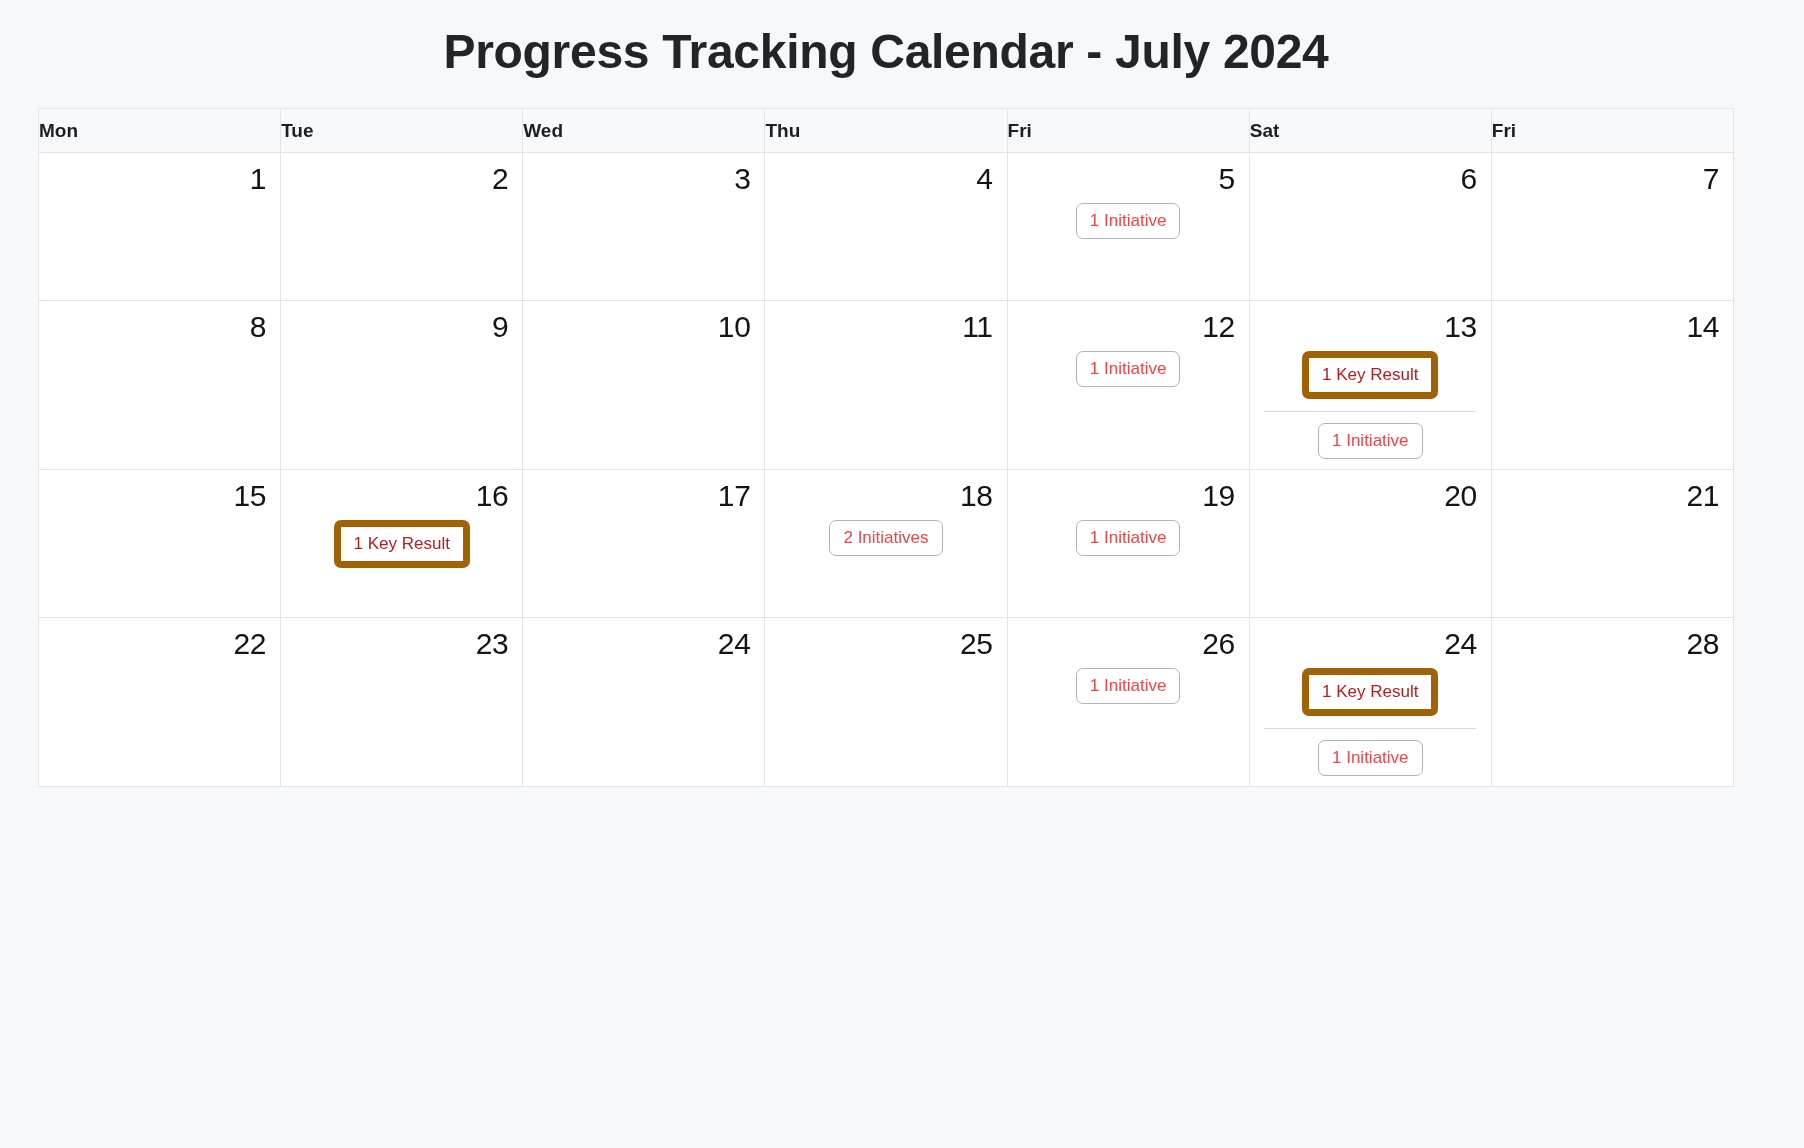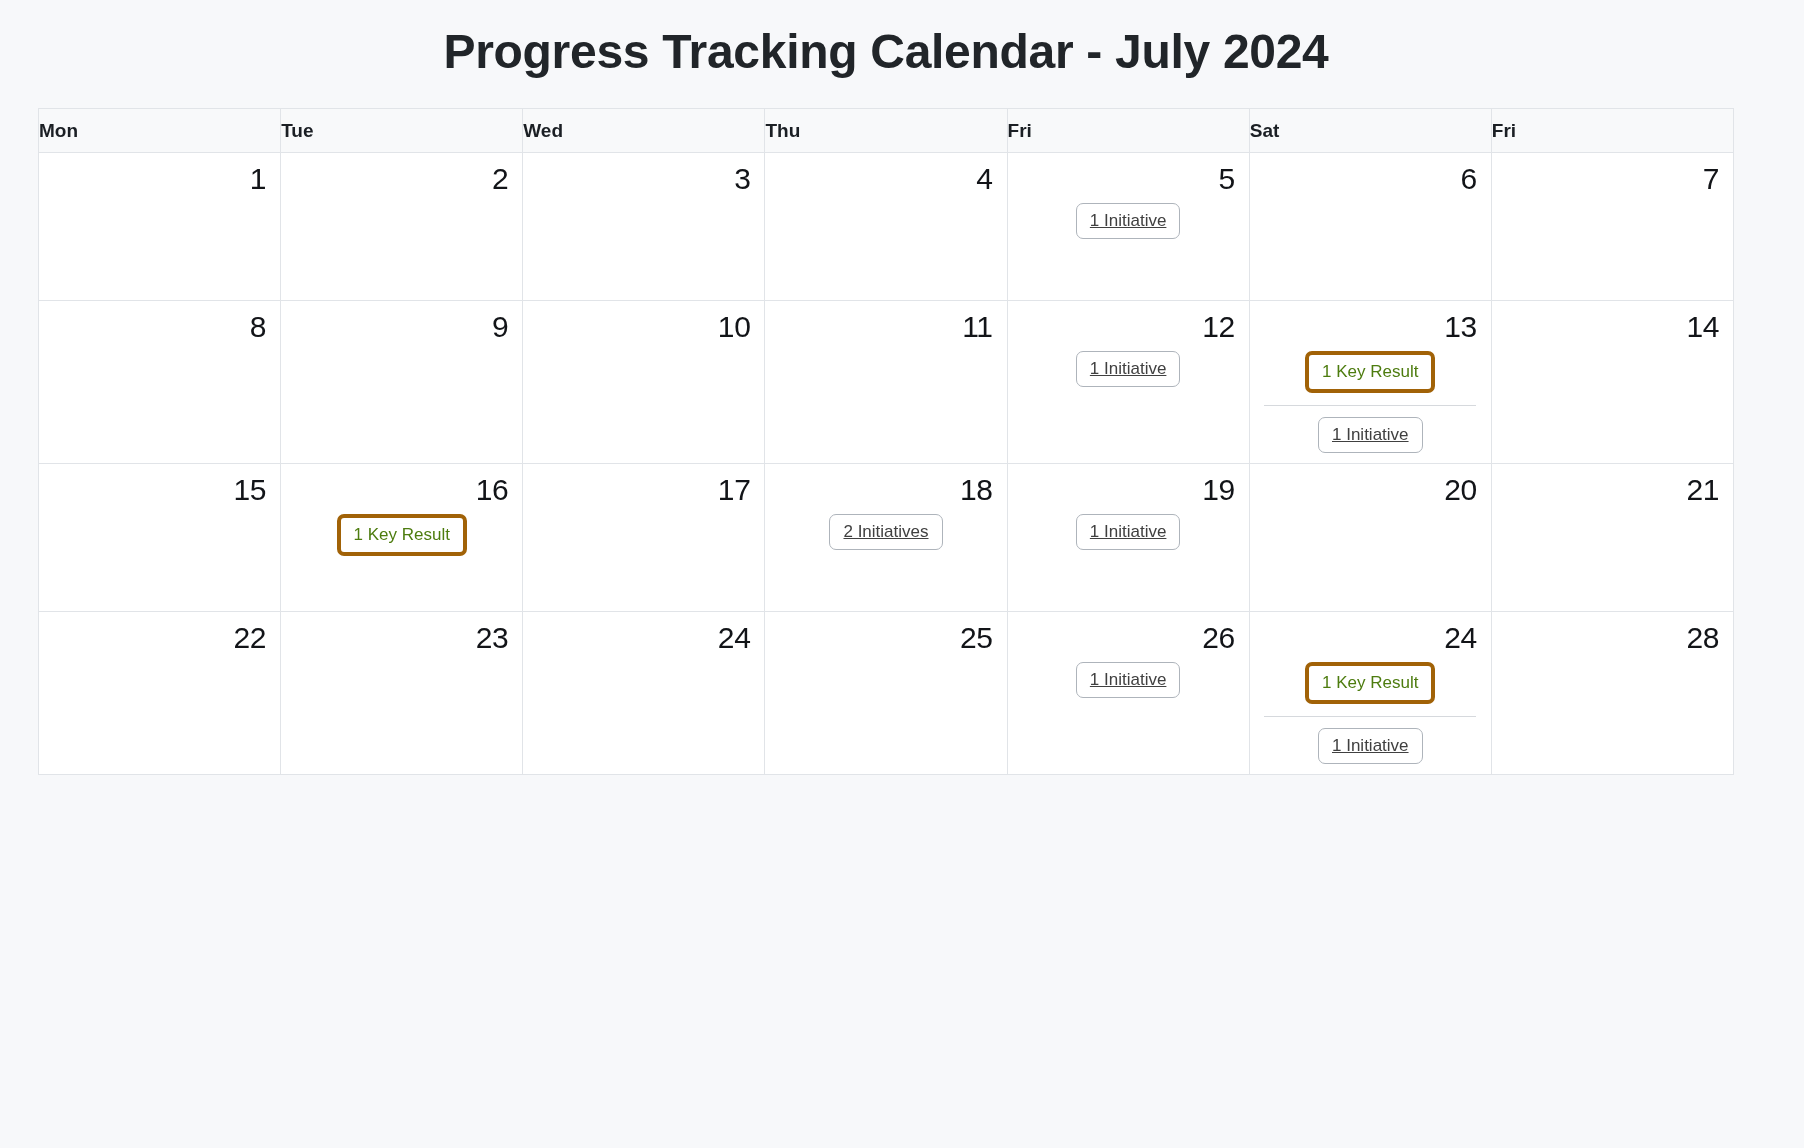--- a/index.html
+++ b/index.html
@@ -107,26 +107,25 @@
     font-size: 17px;
     line-height: 20px;
     padding: 7px 13px;
     border-radius: 7px;
     background: #ffffff;
     cursor: pointer;
     white-space: nowrap;
   }
   .badge.initiative {
     border: 1px solid #aeb4bb;
-    color: #404040;
-    text-decoration: underline;
+    color: #ef4444;
   }
   .badge.keyresult {
-    border: 4px solid #a16207;
-    color: #4d7c0f;
+    border: 7px solid #a16207;
+    color: #b91c1c;
   }
   .badge-divider {
     width: 100%;
     max-width: 212px;
     height: 1px;
     background: #d6d9dd;
     border: 0;
     margin: 12px 0 11px 0;
   }
 

